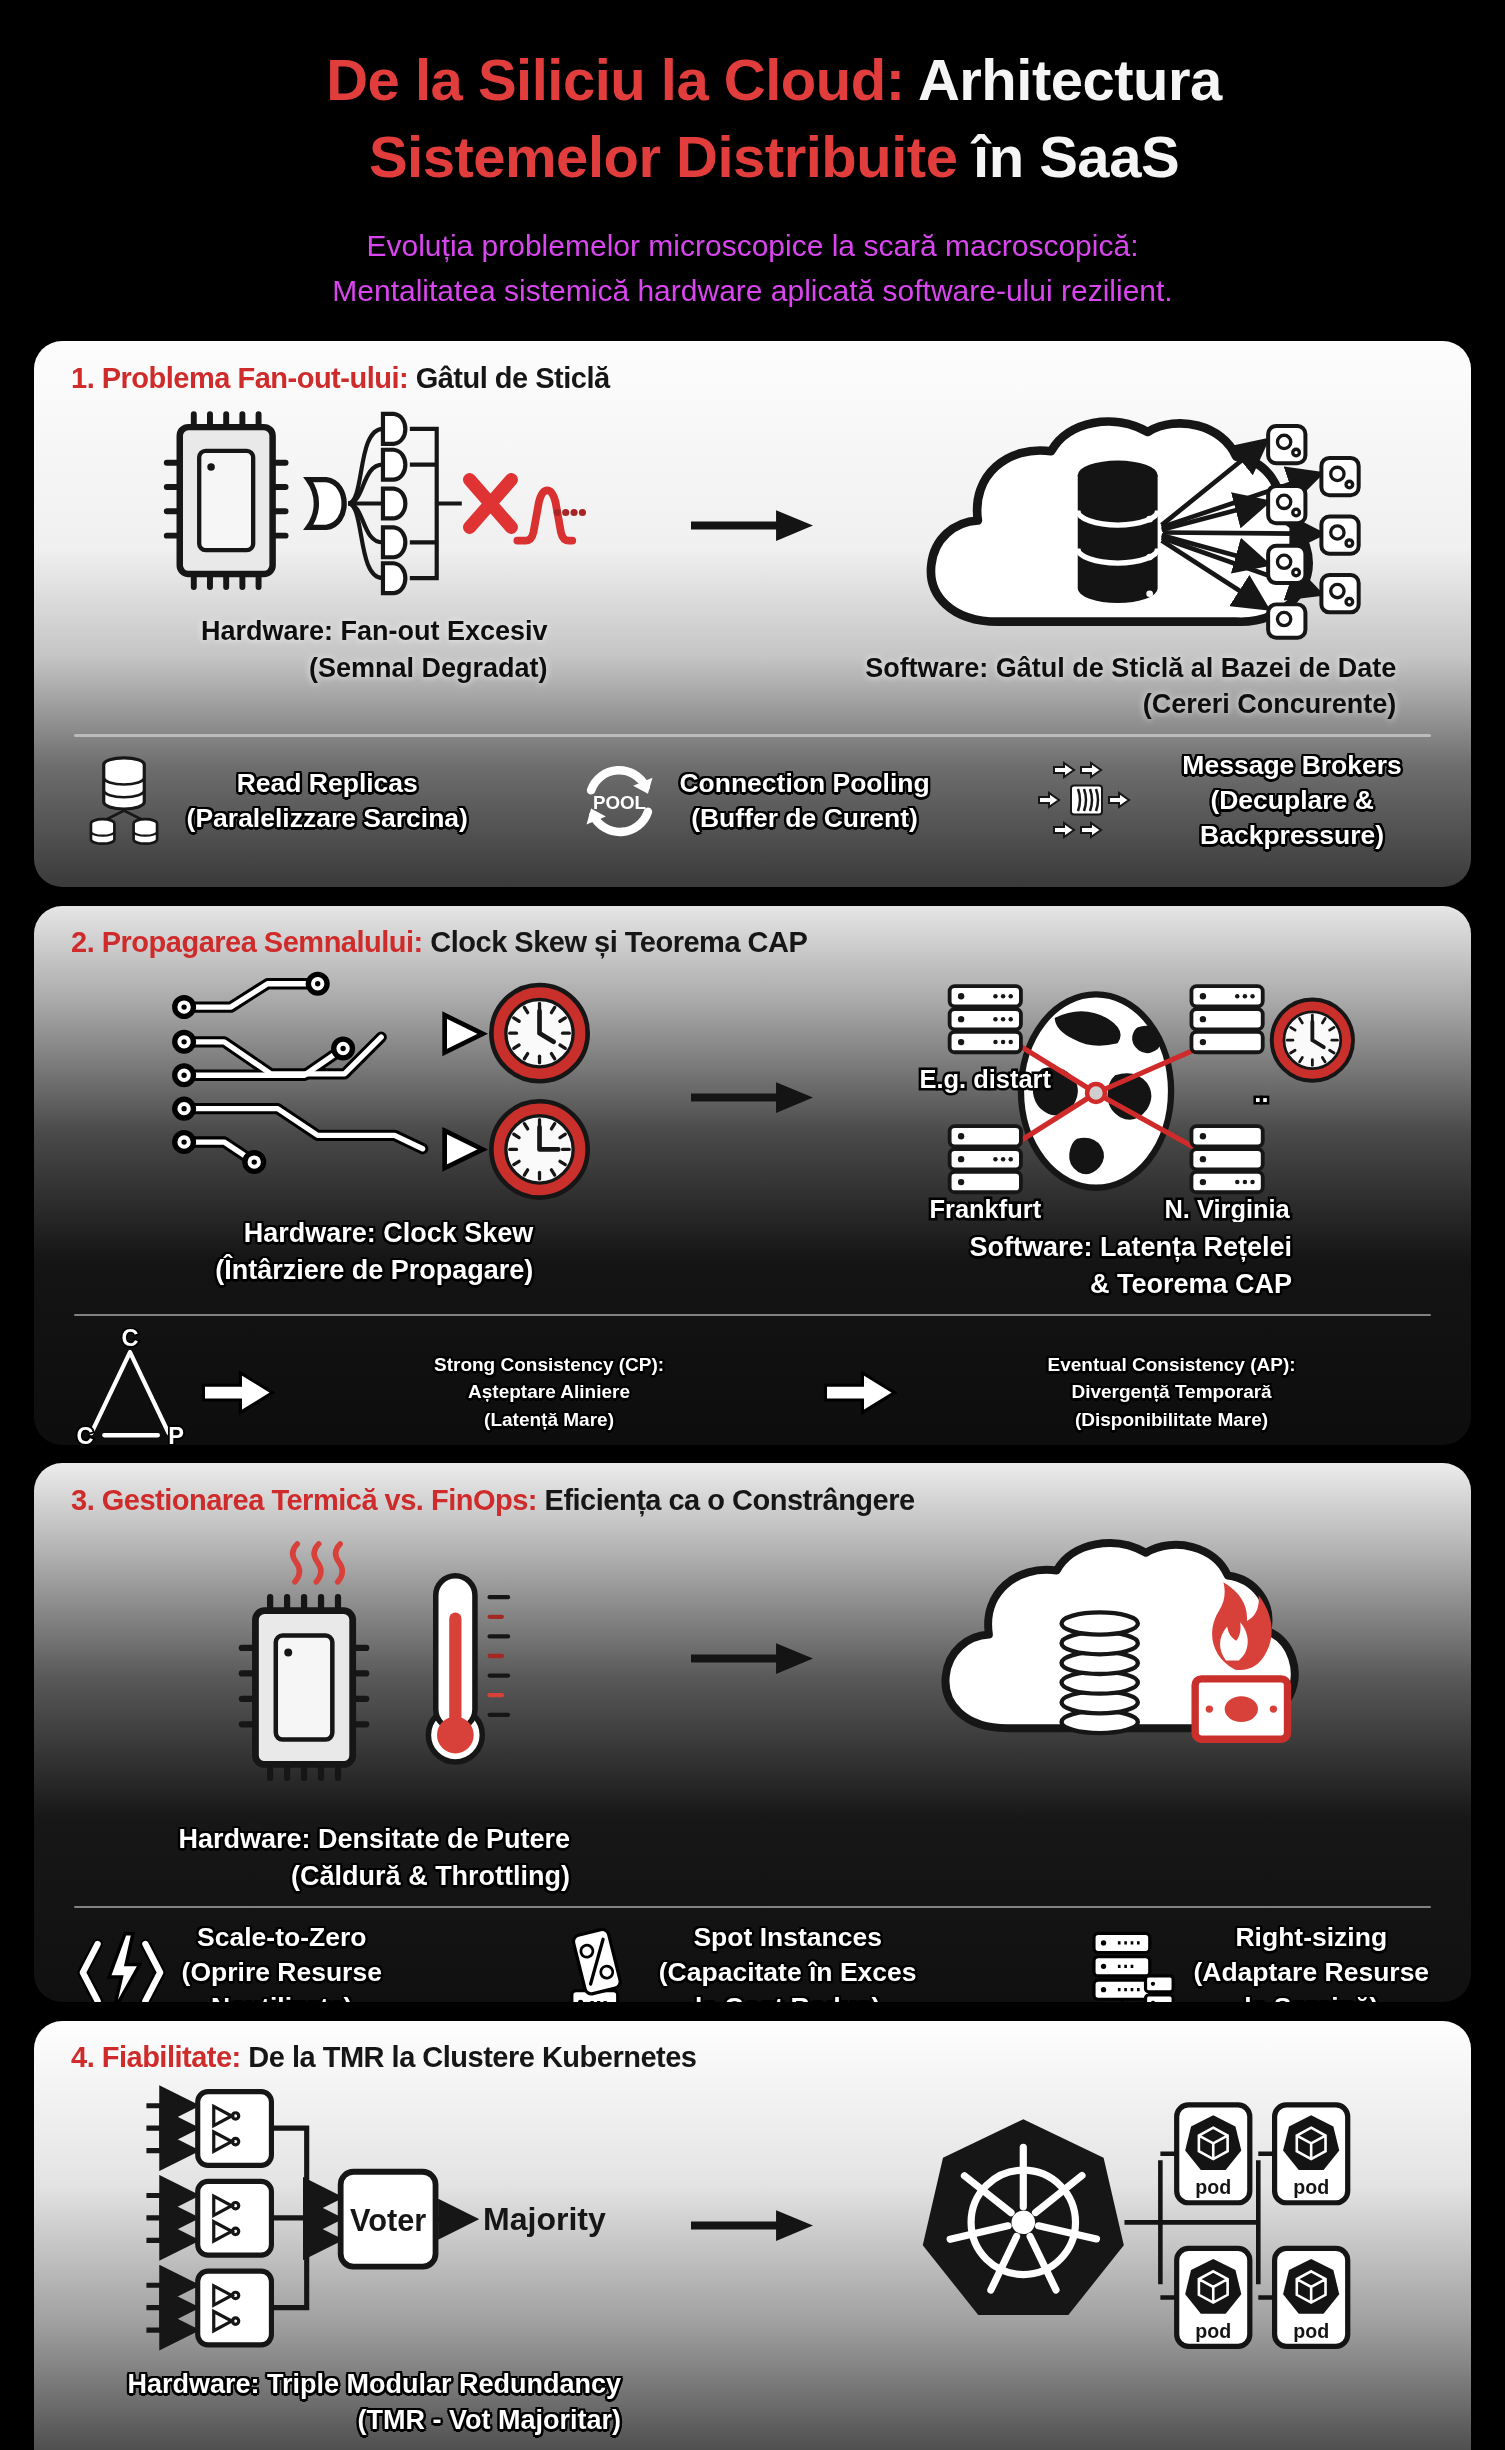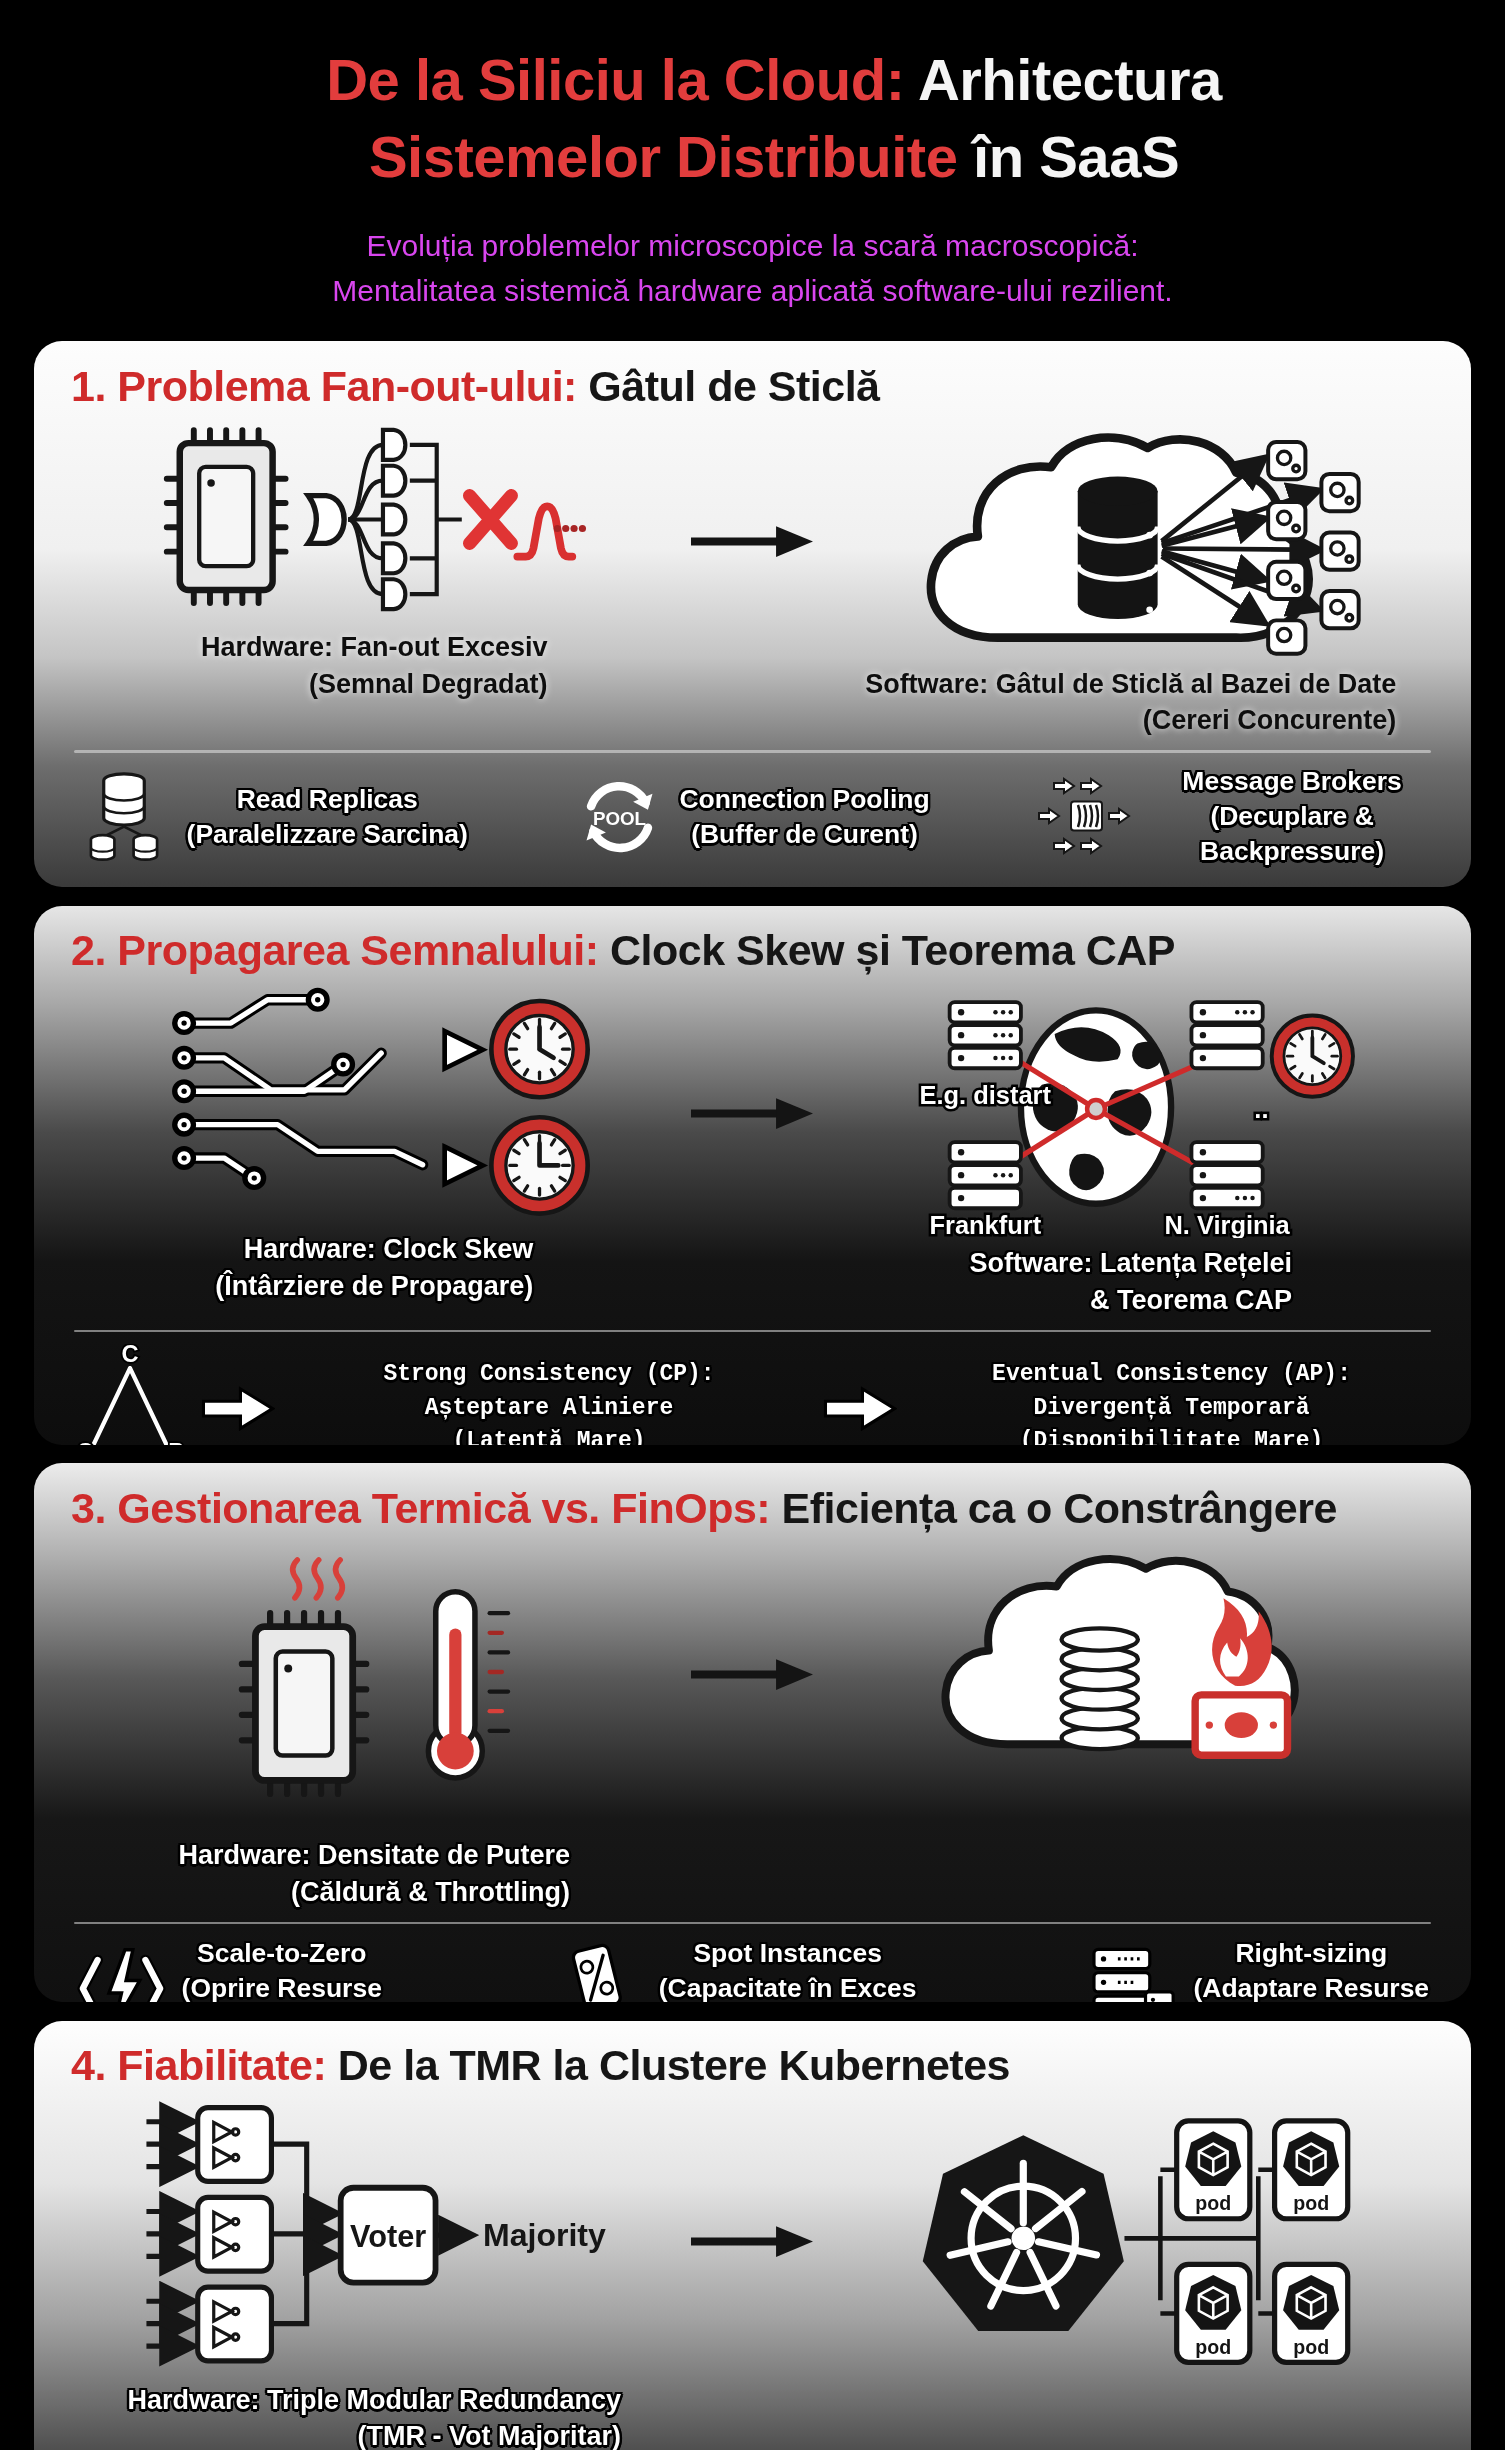--- a/index.html
+++ b/index.html
@@ -8,37 +8,37 @@
   .title{font-size:58px;font-weight:800;line-height:1.32;letter-spacing:-0.5px;margin:0;padding-left:43px;}
   .title .red{color:#e23d3d;}
   .title .wt{color:#f5f5f5;}
   .subtitle{margin-top:28px;font-size:30px;line-height:1.5;color:#d946ef;}
   .panels{margin:28px 34px 0;}
   .panel{border-radius:28px;margin-bottom:18.6px;box-sizing:border-box;padding:20.6px 37px 14.7px;overflow:hidden;}
   .p1{height:546px;background:linear-gradient(180deg,#fdfdfd 0%,#f0f0f0 38%,#c4c4c4 58%,#6d6d6d 78%,#3a3a3a 100%);}
   .p2{height:539px;background:linear-gradient(180deg,#e6e6e6 0%,#a8a8a8 18%,#4a4a4a 42%,#141414 66%,#0d0d0d 100%);}
   .p3{height:539px;background:linear-gradient(180deg,#ececec 0%,#b4b4b4 16%,#585858 40%,#171717 66%,#101010 100%);}
   .p4{height:539px;background:linear-gradient(180deg,#fefefe 0%,#e4e4e4 30%,#a0a0a0 56%,#4e4e4e 80%,#2e2e2e 100%);}
-  .ph{margin:0;font-size:43px;font-weight:800;letter-spacing:-0.5px;}
+  .ph{margin:0;font-size:29px;font-weight:800;letter-spacing:-0.5px;}
   .ph .red{color:#cf2b2b;}
   .ph .dk{color:#161616;}
   .drow{display:flex;margin-top:7.8px;align-items:flex-start;}
   .half{width:44.5%;display:flex;flex-direction:column;align-items:center;}
   .mid{width:11%;display:flex;justify-content:center;}
   .iconbox{display:flex;align-items:center;justify-content:center;}
   .cap{margin-top:7.8px;text-align:right;font-size:27px;line-height:1.34;font-weight:600;}
   .cap .b{font-weight:800;}
   .cap1{color:#0e0e0e;text-shadow:0 0 7.8px rgba(255,255,255,.8);}
   .ow{color:#fff;text-shadow:-2px -2px 0 #000,2px -2px 0 #000,-2px 2px 0 #000,2px 2px 0 #000,-2.5px 0 0 #000,2.5px 0 0 #000,0 -2.5px 0 #000,0 2.5px 0 #000;}
   .divider{height:2.5px;background:rgba(240,240,240,.5);margin:11.8px 2.9px;border-radius:1.5px;}
   .sols{display:flex;justify-content:space-between;align-items:center;padding:0 4.9px;}
   .sol{display:flex;align-items:center;gap:14.7px;}
   .soltxt{font-size:26.5px;font-weight:800;line-height:1.32;text-align:center;}
   .capflow{display:flex;align-items:center;gap:11.8px;}
-  .flowtxt{flex:1;text-align:center;font-size:23px;font-weight:800;line-height:1.45;font-family:Liberation Mono, monospace;}
+  .flowtxt{flex:1;text-align:center;font-size:19px;font-weight:800;line-height:1.45;}
   svg{display:block;}
 </style>
 </head>
 <body>
 
 <svg width="0" height="0" style="position:absolute" aria-hidden="true">
   <defs>
     <marker id="mArr" markerWidth="8" markerHeight="8" refX="6" refY="4" orient="auto-start-reverse">
       <path d="M0 0 L8 4 L0 8 Z" fill="#161616"></path>
     </marker>

